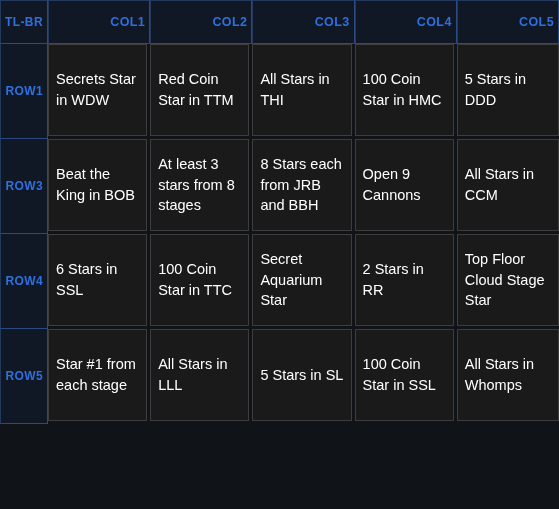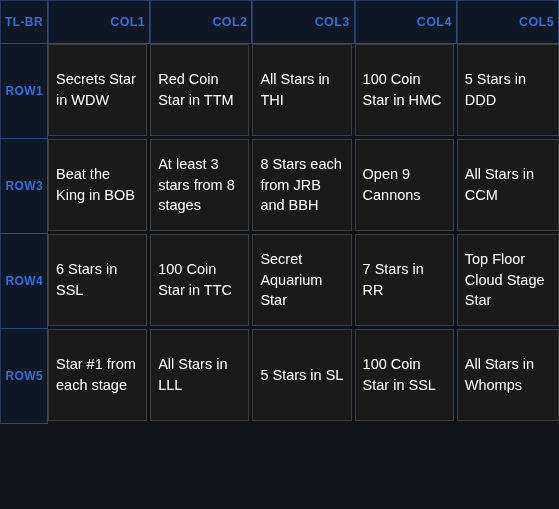--- a/index.html
+++ b/index.html
@@ -143,21 +143,21 @@
       <td class="bingo-cell">
           <span class="cell-text">6 Stars in SSL</span>
         </td>
       <td class="bingo-cell">
           <span class="cell-text">100 Coin Star in TTC</span>
         </td>
       <td class="bingo-cell">
           <span class="cell-text">Secret Aquarium Star</span>
         </td>
       <td class="bingo-cell">
-          <span class="cell-text">7 Stars in RR</span>
+          <span class="cell-text">2 Stars in RR</span>
         </td>
       <td class="bingo-cell">
           <span class="cell-text">Top Floor Cloud Stage Star</span>
         </td>
     </tr>
 
     <tr class="bingo-row" style="height: 95px;">
       <th class="row-header">ROW5</th>
       <td class="bingo-cell">
           <span class="cell-text">Star #1 from each stage</span>

